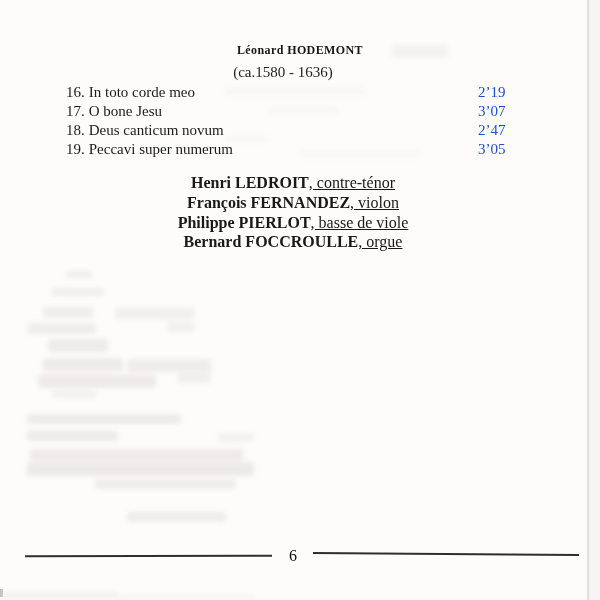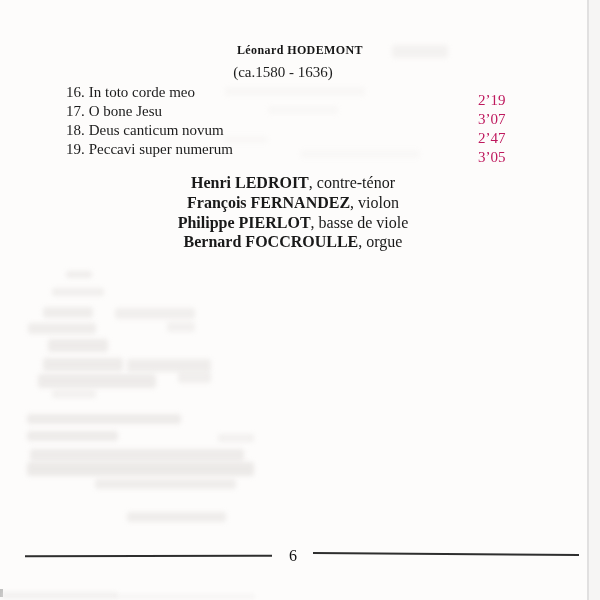--- a/index.html
+++ b/index.html
@@ -29,27 +29,27 @@
   .dates{
     position:absolute;top:64px;left:0;width:566px;
     text-align:center;font-size:15px;color:#1d1d1d;
   }
 
   
   .tracklist{position:absolute;left:28px;top:83px;width:545px;}
   .track{position:relative;height:19px;line-height:19px;font-size:15px;white-space:nowrap;}
   .tnum{font-style:normal;color:#1b1b1b;margin-left:38px;}
   .ttitle{color:#1b1b1b;margin-left:4px;}
-  .tdur{position:absolute;left:450px;top:8px;font-style:normal;color:#be185d;}
+  .tdur{position:absolute;left:450px;top:0;font-style:normal;color:#1d4ed8;}
 
   
   .credits{position:absolute;left:-7px;top:173px;width:600px;text-align:center;}
   .credit{height:19.8px;line-height:19.8px;font-size:16px;white-space:nowrap;color:#191919;}
   .pname{font-weight:bold;}
-  .prole{font-weight:normal;}
+  .prole{font-weight:normal;text-decoration:underline;}
 
   
   .rule{position:absolute;height:1.6px;background:#2e2e2e;}
   .rule.left{left:25px;top:555px;width:247px;transform:rotate(-0.15deg);}
   .rule.right{left:313px;top:553px;width:266px;transform:rotate(0.45deg);}
   .pagenum{
     position:absolute;left:280px;top:547px;width:26px;
     text-align:center;font-size:16px;color:#111;
   }
   .band{position:absolute;background:#e8e6e5;filter:blur(2px);}

